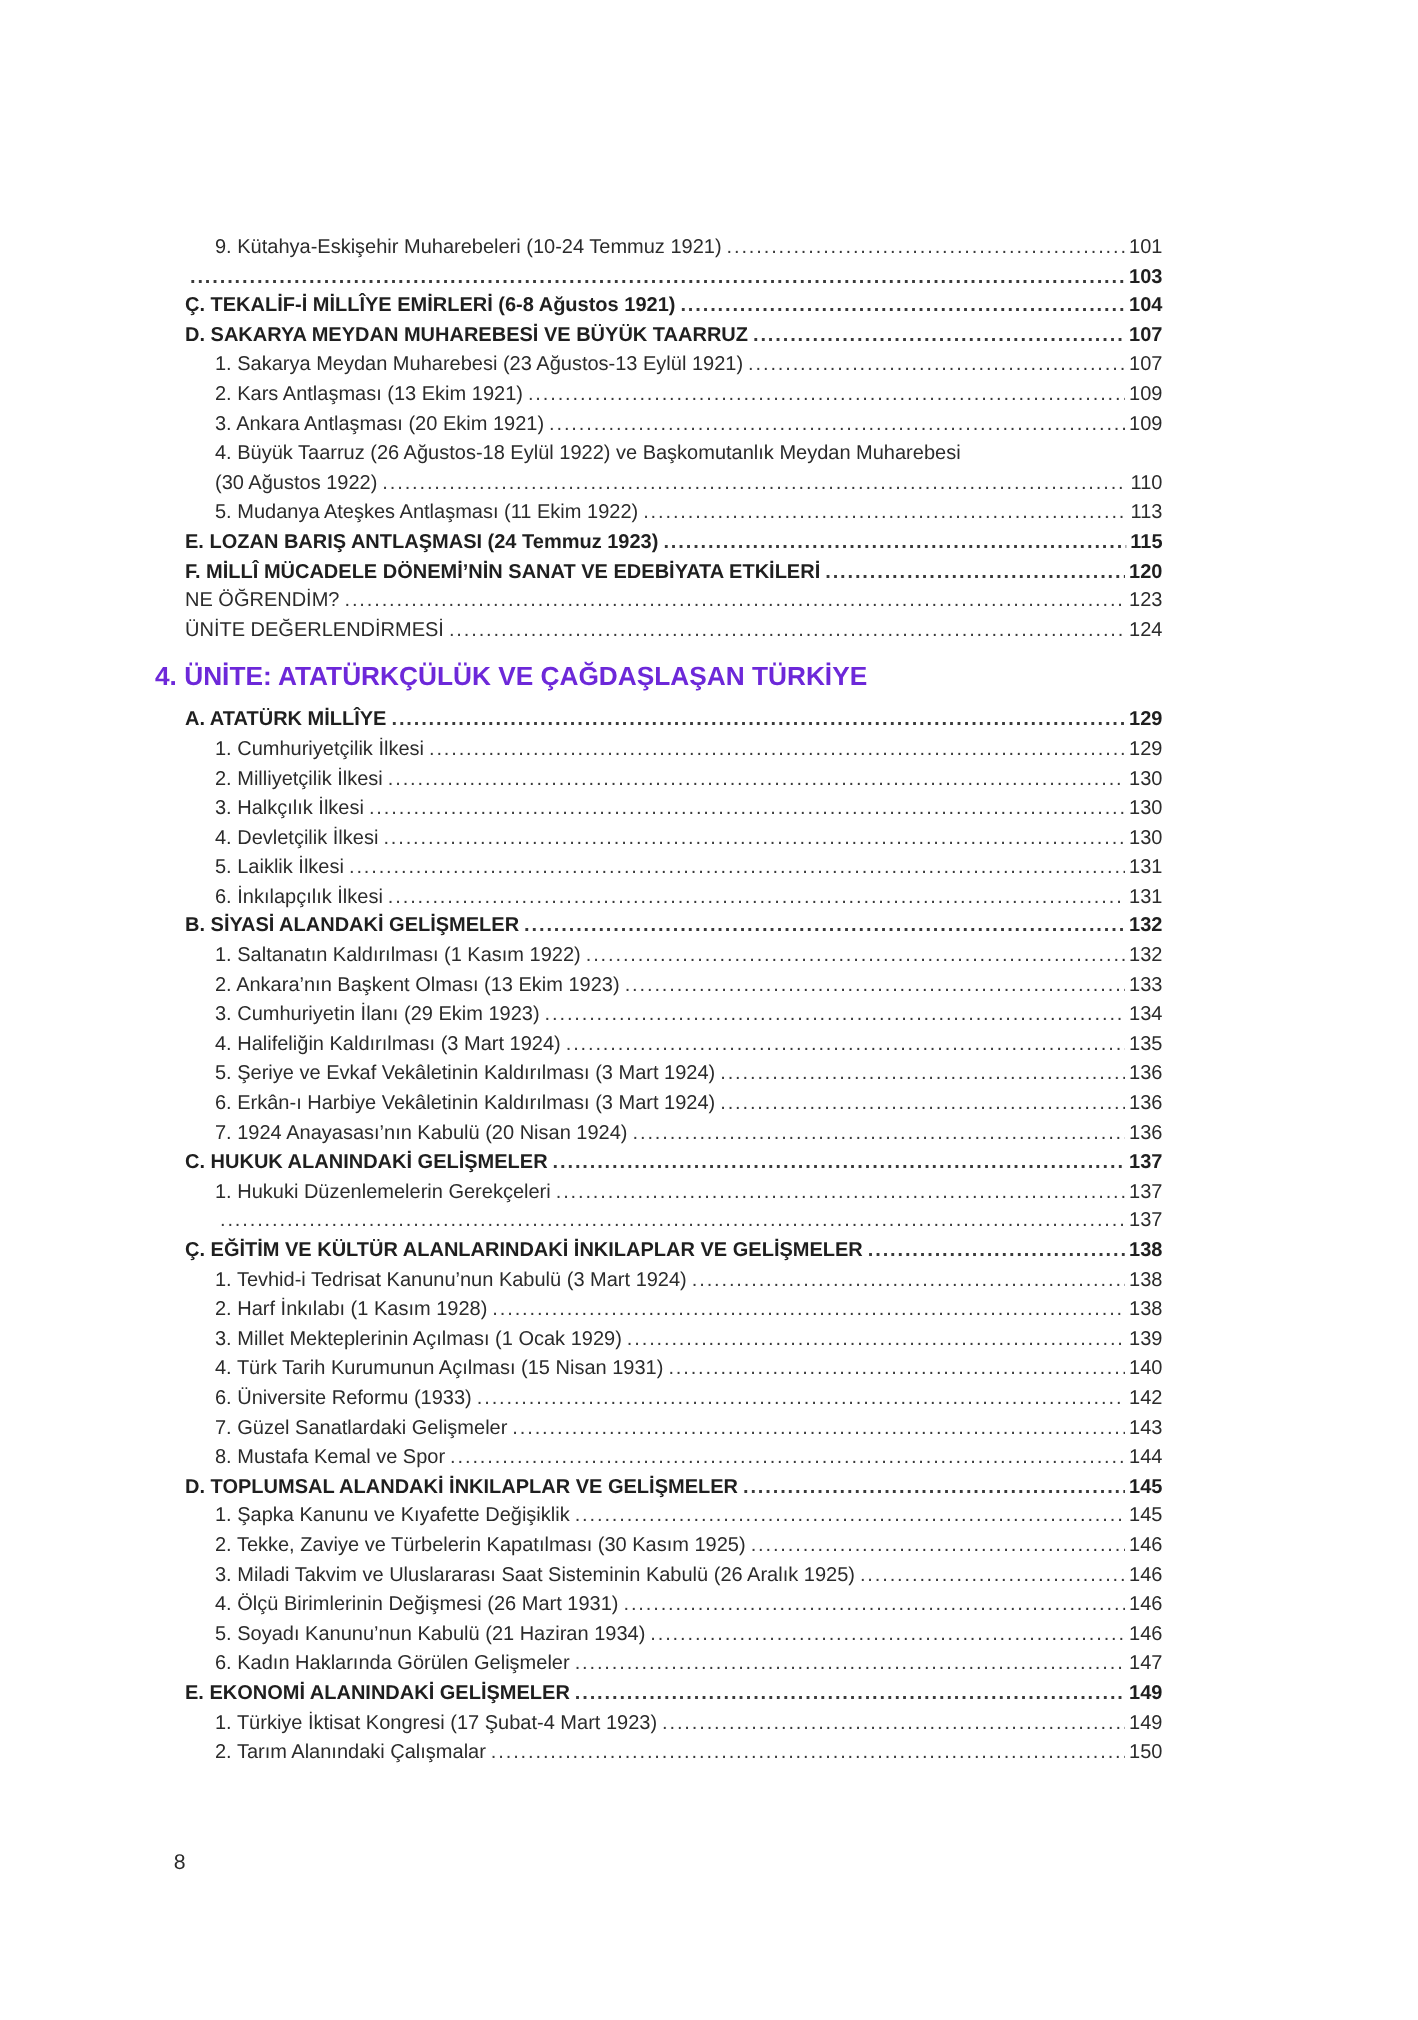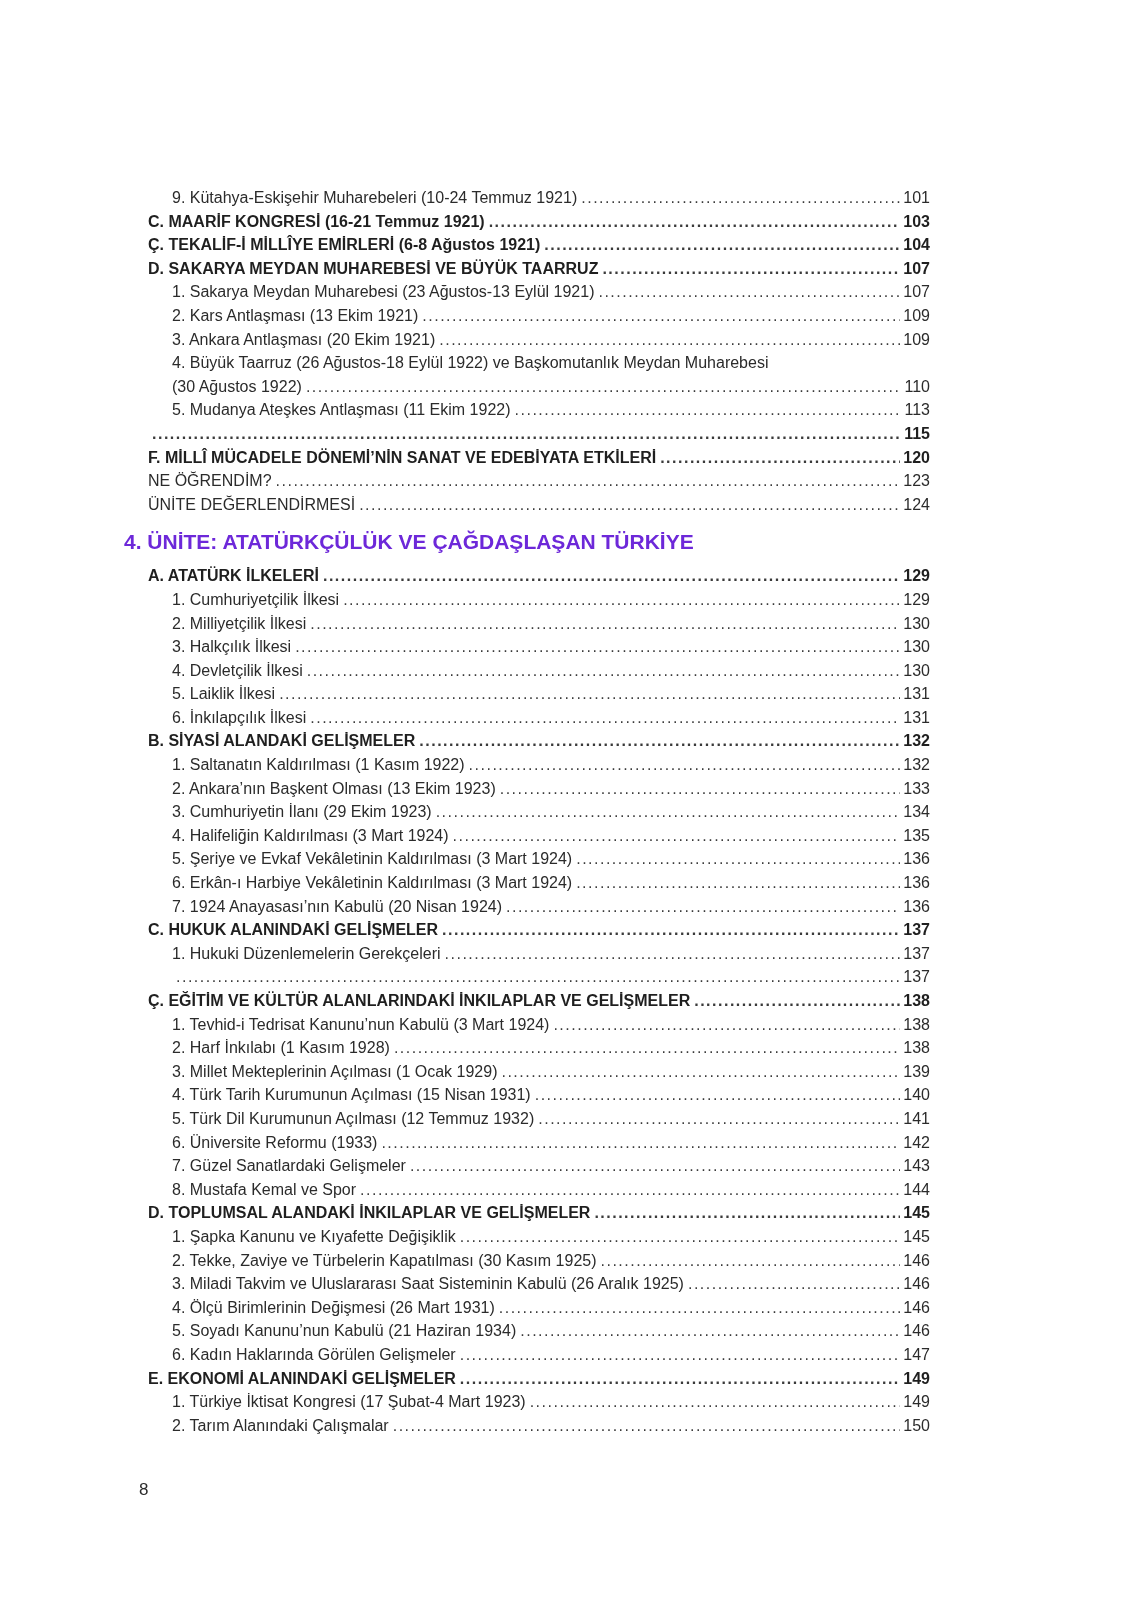--- a/index.html
+++ b/index.html
@@ -61,21 +61,20 @@
 <body>
 
 <div class="page">
   <div class="toc">
       <div class="row l2">
         <span class="title">9. Kütahya-Eskişehir Muharebeleri (10-24 Temmuz 1921)</span>
         <span class="dots"></span>
         <span class="pageno">101</span>
       </div>
       <div class="row l1 bold">
-        <span class="title">C. MAARİF KONGRESİ (16-21 Temmuz 1921)</span>
         <span class="dots"></span>
         <span class="pageno">103</span>
       </div>
       <div class="row l1 bold">
         <span class="title">Ç. TEKALİF-İ MİLLÎYE EMİRLERİ (6-8 Ağustos 1921)</span>
         <span class="dots"></span>
         <span class="pageno">104</span>
       </div>
       <div class="row l1 bold">
         <span class="title">D. SAKARYA MEYDAN MUHAREBESİ VE BÜYÜK TAARRUZ</span>
@@ -104,41 +103,42 @@
         <span class="title">(30 Ağustos 1922)</span>
         <span class="dots"></span>
         <span class="pageno">110</span>
       </div>
       <div class="row l2">
         <span class="title">5. Mudanya Ateşkes Antlaşması (11 Ekim 1922)</span>
         <span class="dots"></span>
         <span class="pageno">113</span>
       </div>
       <div class="row l1 bold">
+        <span class="title">E. LOZAN BARIŞ ANTLAŞMASI (24 Temmuz 1923)</span>
         <span class="dots"></span>
         <span class="pageno">115</span>
       </div>
       <div class="row l1 bold">
         <span class="title">F. MİLLÎ MÜCADELE DÖNEMİ’NİN SANAT VE EDEBİYATA ETKİLERİ</span>
         <span class="dots"></span>
         <span class="pageno">120</span>
       </div>
       <div class="row l1">
         <span class="title">NE ÖĞRENDİM?</span>
         <span class="dots"></span>
         <span class="pageno">123</span>
       </div>
       <div class="row l1">
         <span class="title">ÜNİTE DEĞERLENDİRMESİ</span>
         <span class="dots"></span>
         <span class="pageno">124</span>
       </div>
       <div class="unit-heading">4. ÜNİTE: ATATÜRKÇÜLÜK VE ÇAĞDAŞLAŞAN TÜRKİYE</div>
       <div class="row l1 bold">
-        <span class="title">A. ATATÜRK İLKELERİ</span>
+        <span class="title">A. ATATÜRK MİLLÎYE</span>
         <span class="dots"></span>
         <span class="pageno">129</span>
       </div>
       <div class="row l2">
         <span class="title">1. Cumhuriyetçilik İlkesi</span>
         <span class="dots"></span>
         <span class="pageno">129</span>
       </div>
       <div class="row l2">
         <span class="title">2. Milliyetçilik İlkesi</span>
@@ -236,25 +236,20 @@
       </div>
       <div class="row l2">
         <span class="title">3. Millet Mekteplerinin Açılması (1 Ocak 1929)</span>
         <span class="dots"></span>
         <span class="pageno">139</span>
       </div>
       <div class="row l2">
         <span class="title">4. Türk Tarih Kurumunun Açılması (15 Nisan 1931)</span>
         <span class="dots"></span>
         <span class="pageno">140</span>
-      </div>
-      <div class="row l2">
-        <span class="title">5. Türk Dil Kurumunun Açılması (12 Temmuz 1932)</span>
-        <span class="dots"></span>
-        <span class="pageno">141</span>
       </div>
       <div class="row l2">
         <span class="title">6. Üniversite Reformu (1933)</span>
         <span class="dots"></span>
         <span class="pageno">142</span>
       </div>
       <div class="row l2">
         <span class="title">7. Güzel Sanatlardaki Gelişmeler</span>
         <span class="dots"></span>
         <span class="pageno">143</span>

